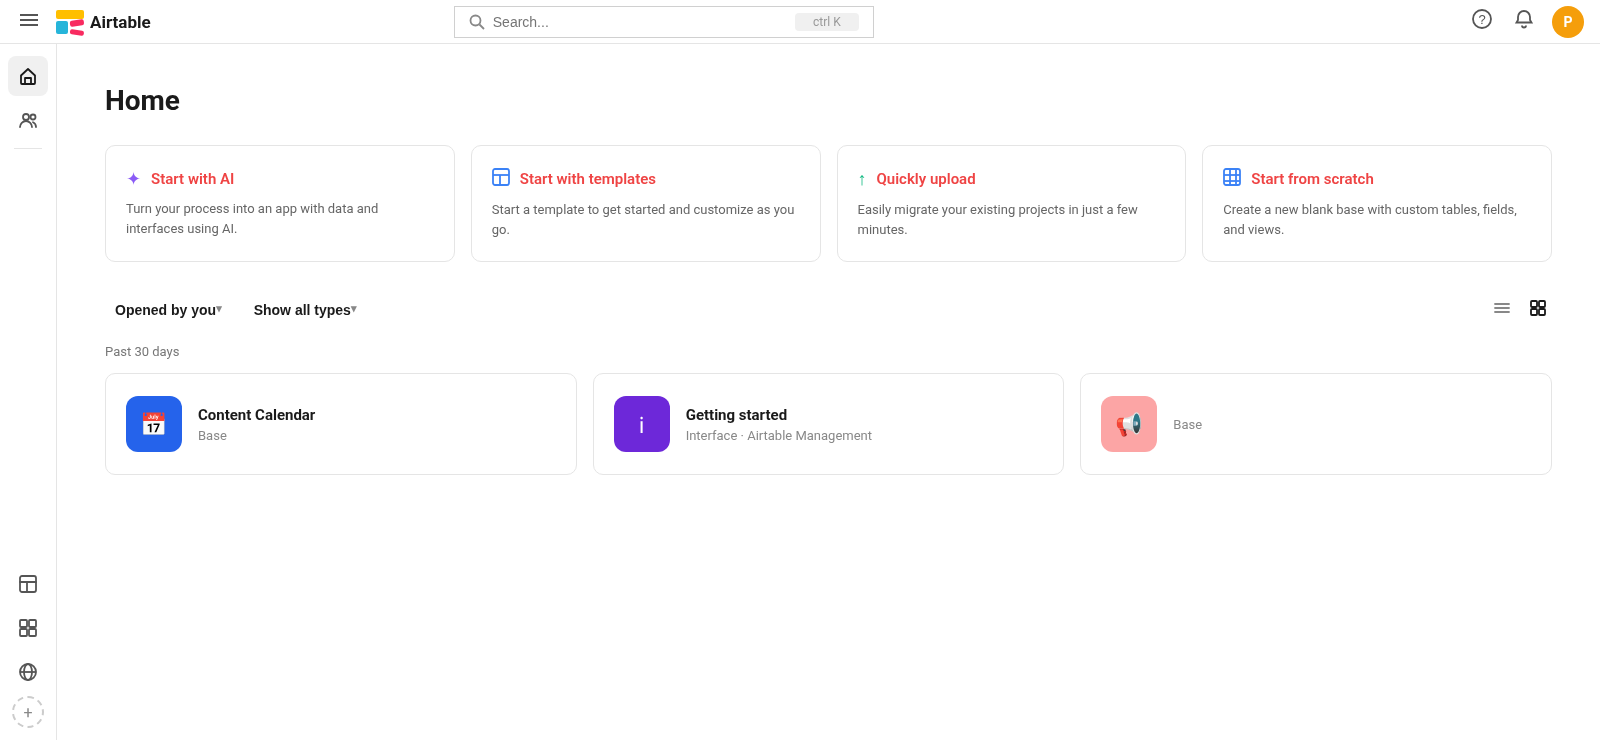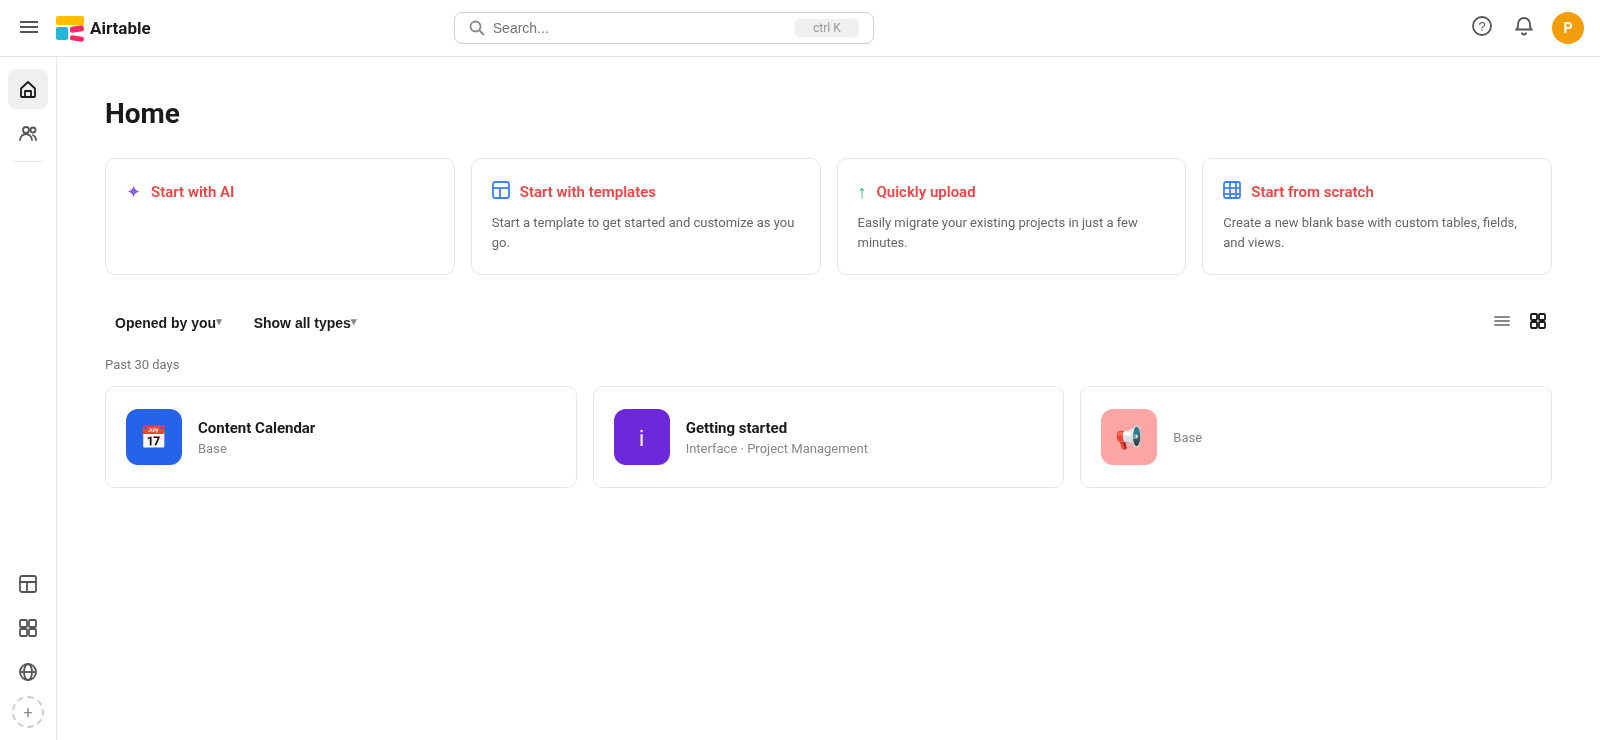--- a/index.html
+++ b/index.html
@@ -1,41 +1,41 @@
 <!DOCTYPE html>
 <html><head>
   <meta charset="utf-8">
   <style>
     * { box-sizing: border-box; margin: 0; padding: 0; }
     body { font-family: -apple-system, BlinkMacSystemFont, 'Segoe UI', Roboto, sans-serif; background: #fff; color: #1a1a1a; height: 740px; overflow: hidden; display: flex; flex-direction: column; }
 
     
     .topbar {
-      height: 57px;
+      height: 44px;
       display: flex;
       align-items: center;
       padding: 0 16px;
       border-bottom: 1px solid #e5e5e5;
       gap: 12px;
       flex-shrink: 0;
       background: #fff;
       z-index: 10;
     }
     .topbar-left { display: flex; align-items: center; gap: 12px; }
     .hamburger-btn { background: none; border: none; cursor: pointer; padding: 4px; border-radius: 4px; color: #555; font-size: 18px; }
     .logo { display: flex; align-items: center; gap: 4px; }
     .logo-text { font-size: 17px; font-weight: 700; color: #1a1a1a; }
     .search-bar {
       flex: 1;
       max-width: 420px;
       margin: 0 auto;
       display: flex;
       align-items: center;
       border: 1px solid #d0d0d0;
-      border-radius: 8px;
+      border-radius: 0;
       padding: 6px 14px;
       gap: 8px;
       background: #fff;
     }
     .search-bar input {
       border: none; outline: none; font-size: 14px; color: #555; background: transparent; flex: 1;
     }
     .search-shortcut { font-size: 12px; color: #999; background: #f0f0f0; padding: 2px 18px; border-radius: 4px; }
     .topbar-right { display: flex; align-items: center; gap: 14px; margin-left: auto; }
     .icon-btn { background: none; border: none; cursor: pointer; color: #555; font-size: 18px; padding: 4px; border-radius: 50%; }
@@ -227,20 +227,21 @@
   <div class="main">
     <div class="page-title">Home</div>
 
     <div class="action-cards">
 
       <div class="action-card">
         <div class="action-card-header">
           <span class="action-card-icon" style="color:#8b5cf6;">✦</span>
           <span class="action-card-title">Start with AI</span>
         </div>
+        <div class="action-card-desc">Turn your process into an app with data and interfaces using AI.</div>
       </div>
 
       <div class="action-card">
         <div class="action-card-header">
           <span class="action-card-icon" style="color:#3b82f6;">
             <svg width="18" height="18" viewBox="0 0 18 18" fill="none" stroke="currentColor" stroke-width="1.8">
               <rect x="1" y="1" width="16" height="16" rx="2"></rect>
               <line x1="1" y1="7" x2="17" y2="7"></line>
               <line x1="8" y1="7" x2="8" y2="17"></line>
             </svg>
@@ -319,21 +320,21 @@
           <div class="recent-meta">Base</div>
         </div>
       </div>
 
       <div class="recent-card">
         <div class="recent-icon" style="background:#6d28d9; font-size: 22px;">
           ℹ
         </div>
         <div class="recent-info">
           <div class="recent-name">Getting started</div>
-          <div class="recent-meta">Interface · Project Management</div>
+          <div class="recent-meta">Interface · Airtable Management</div>
         </div>
       </div>
 
       <div class="recent-card">
         <div class="recent-icon" style="background:#fca5a5; font-size: 22px; color: #9a3412;">
           📢
         </div>
         <div class="recent-info">
           <div class="recent-meta">Base</div>
         </div>

